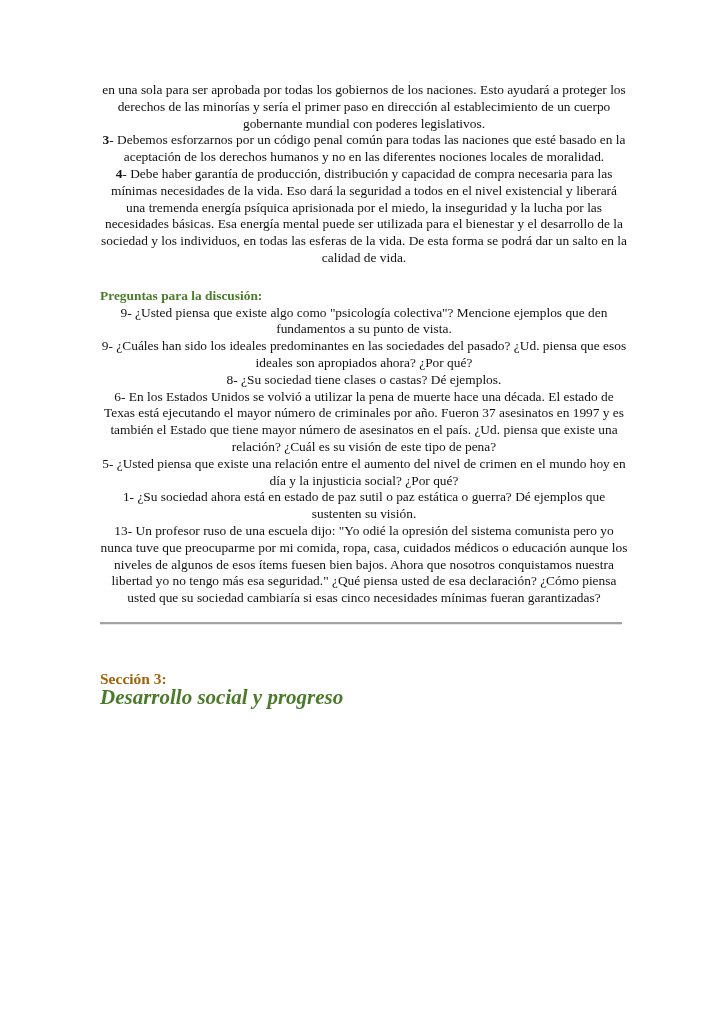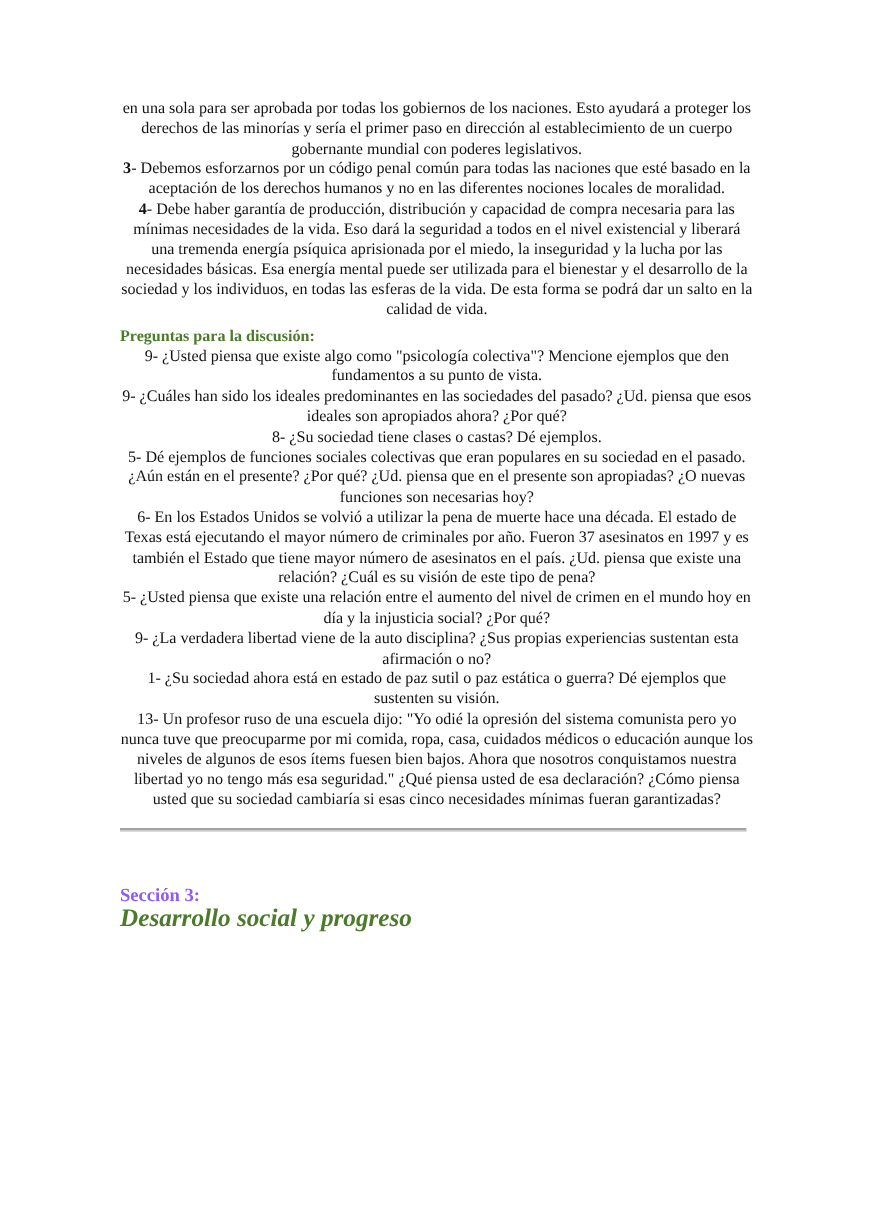--- a/index.html
+++ b/index.html
@@ -23,41 +23,41 @@
     p.body {
       margin: 0;
       font-size: 13.4px;
       line-height: 16.8px;
       text-align: center;
     }
     p.body b.item-num {
       font-weight: bold;
     }
     .green-heading {
-      margin: 5px 0 0 0;
+      margin: 21px 0 0 0;
       font-size: 13.4px;
       line-height: 16.8px;
       font-weight: bold;
       color: #4c7a2b;
     }
     hr.divider {
       border: 0;
       height: 2px;
       background: #a3a3a3;
       border-bottom: 1px solid #e6e6e6;
       margin: 15px 2px 0 0;
       width: 522px;
     }
     .section-label {
       margin: 44px 0 0 0;
       font-size: 15.5px;
       line-height: 19px;
       font-weight: bold;
       font-style: normal;
-      color: #8b5cf6;
+      color: #a16207;
     }
     .section-title {
       margin: 0;
       font-size: 21px;
       line-height: 19px;
       font-weight: bold;
       font-style: italic;
       color: #4c7a2b;
     }
   </style>
@@ -71,24 +71,22 @@
 
     <p class="body"><b class="item-num">3</b><span>- Debemos esforzarnos por un código penal común para todas las naciones que esté basado en la aceptación de los derechos humanos y no en las diferentes nociones locales de moralidad.</span></p>
 
     <p class="body"><b class="item-num">4</b><span>- Debe haber garantía de producción, distribución y capacidad de compra necesaria para las mínimas necesidades de la vida. Eso dará la seguridad a todos en el nivel existencial y liberará una tremenda energía psíquica aprisionada por el miedo, la inseguridad y la lucha por las necesidades básicas. Esa energía mental puede ser utilizada para el bienestar y el desarrollo de la sociedad y los individuos, en todas las esferas de la vida. De esta forma se podrá dar un salto en la calidad de vida.</span></p>
 
     <h2 class="green-heading">Preguntas para la discusión:</h2>
 
     <p class="body">9- ¿Usted piensa que existe algo como "psicología colectiva"? Mencione ejemplos que den fundamentos a su punto de vista.</p>
     <p class="body">9- ¿Cuáles han sido los ideales predominantes en las sociedades del pasado? ¿Ud. piensa que esos ideales son apropiados ahora? ¿Por qué?</p>
     <p class="body">8- ¿Su sociedad tiene clases o castas? Dé ejemplos.</p>
-    <p class="body">5- Dé ejemplos de funciones sociales colectivas que eran populares en su sociedad en el pasado. ¿Aún están en el presente? ¿Por qué? ¿Ud. piensa que en el presente son apropiadas? ¿O nuevas funciones son necesarias hoy?</p>
     <p class="body">6- En los Estados Unidos se volvió a utilizar la pena de muerte hace una década. El estado de Texas está ejecutando el mayor número de criminales por año. Fueron 37 asesinatos en 1997 y es también el Estado que tiene mayor número de asesinatos en el país. ¿Ud. piensa que existe una relación? ¿Cuál es su visión de este tipo de pena?</p>
     <p class="body">5- ¿Usted piensa que existe una relación entre el aumento del nivel de crimen en el mundo hoy en día y la injusticia social? ¿Por qué?</p>
-    <p class="body">9- ¿La verdadera libertad viene de la auto disciplina? ¿Sus propias experiencias sustentan esta afirmación o no?</p>
     <p class="body">1- ¿Su sociedad ahora está en estado de paz sutil o paz estática o guerra? Dé ejemplos que sustenten su visión.</p>
     <p class="body">13- Un profesor ruso de una escuela dijo: "Yo odié la opresión del sistema comunista pero yo nunca tuve que preocuparme por mi comida, ropa, casa, cuidados médicos o educación aunque los niveles de algunos de esos ítems fuesen bien bajos. Ahora que nosotros conquistamos nuestra libertad yo no tengo más esa seguridad." ¿Qué piensa usted de esa declaración? ¿Cómo piensa usted que su sociedad cambiaría si esas cinco necesidades mínimas fueran garantizadas?</p>
 
     <hr class="divider">
 
     <h2 class="section-label">Sección 3:</h2>
     <h3 class="section-title">Desarrollo social y progreso</h3>
 
   </div>
 </div>

